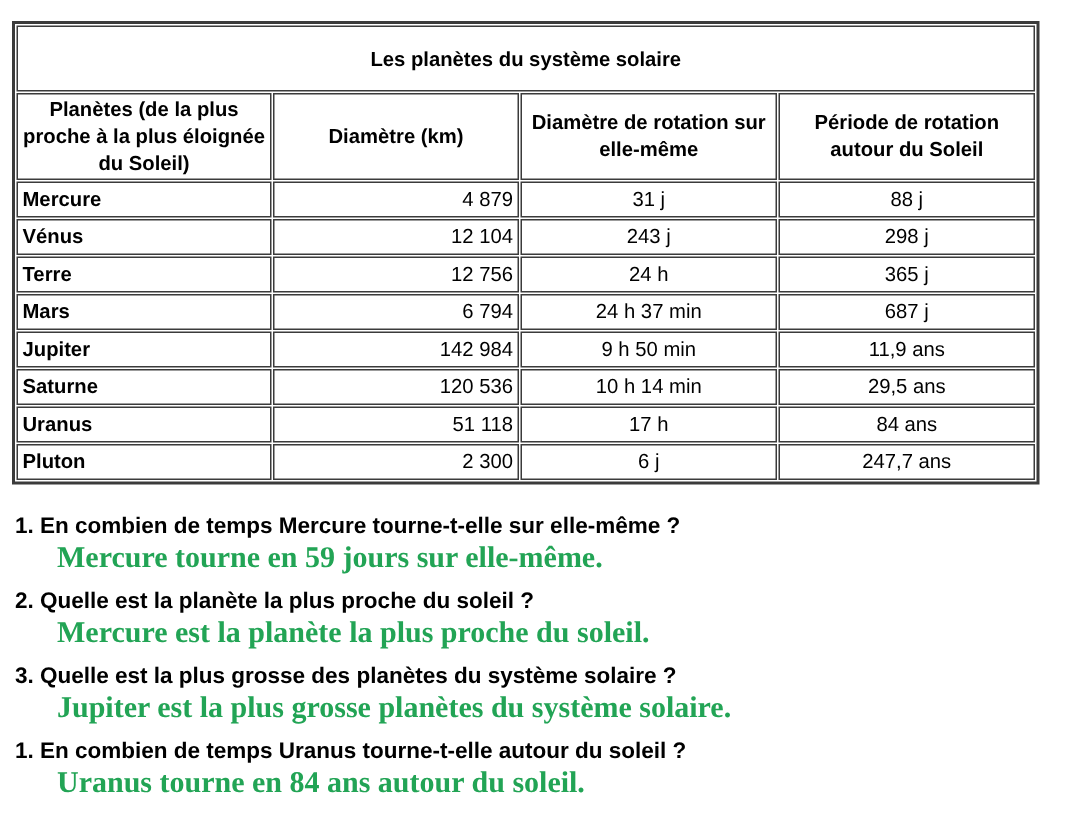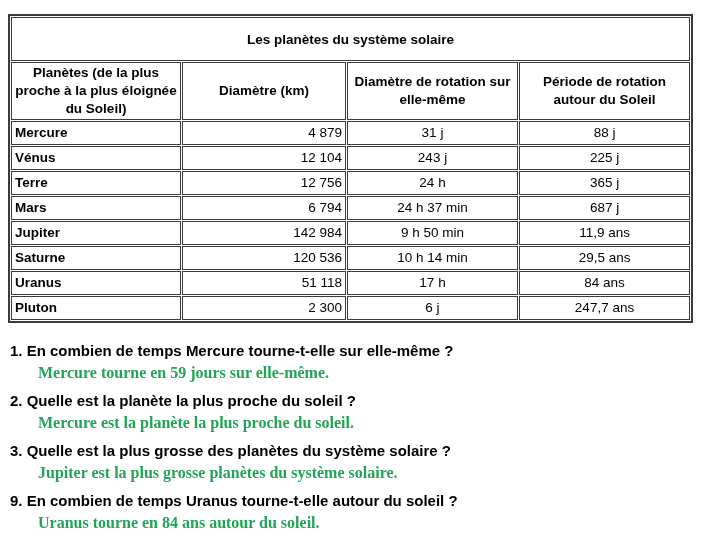--- a/index.html
+++ b/index.html
@@ -60,21 +60,21 @@
   .questions { margin: 18px 0 0 10px; }
   .qa { margin-bottom: 6px; }
   .question {
     font-size: 15px;
     font-weight: bold;
     line-height: 19px;
     color: #000000;
   }
   .answer {
     font-family: "Liberation Serif", serif;
-    font-size: 16px;
+    font-size: 20px;
     font-weight: bold;
     line-height: 25px;
     padding-left: 28px;
     color: #22a455;
   }
 </style>
 </head>
 <body>
 
 <div class="sheet">
@@ -100,21 +100,21 @@
       <tr class="data-row">
         <td class="cell-name">Mercure</td>
         <td class="cell-diam">4 879</td>
         <td class="cell-rotself">31 j</td>
         <td class="cell-rotsun">88 j</td>
       </tr>
       <tr class="data-row">
         <td class="cell-name">Vénus</td>
         <td class="cell-diam">12 104</td>
         <td class="cell-rotself">243 j</td>
-        <td class="cell-rotsun">225 j</td>
+        <td class="cell-rotsun">298 j</td>
       </tr>
       <tr class="data-row">
         <td class="cell-name">Terre</td>
         <td class="cell-diam">12 756</td>
         <td class="cell-rotself">24 h</td>
         <td class="cell-rotsun">365 j</td>
       </tr>
       <tr class="data-row">
         <td class="cell-name">Mars</td>
         <td class="cell-diam">6 794</td>
@@ -155,18 +155,18 @@
     </div>
     <div class="qa">
       <div class="question">2. Quelle est la planète la plus proche du soleil ?</div>
       <div class="answer">Mercure est la planète la plus proche du soleil.</div>
     </div>
     <div class="qa">
       <div class="question">3. Quelle est la plus grosse des planètes du système solaire ?</div>
       <div class="answer">Jupiter est la plus grosse planètes du système solaire.</div>
     </div>
     <div class="qa">
-      <div class="question">9. En combien de temps Uranus tourne-t-elle autour du soleil ?</div>
+      <div class="question">1. En combien de temps Uranus tourne-t-elle autour du soleil ?</div>
       <div class="answer">Uranus tourne en 84 ans autour du soleil.</div>
     </div>
   </div>
 
 </div>
 
 </body></html>

